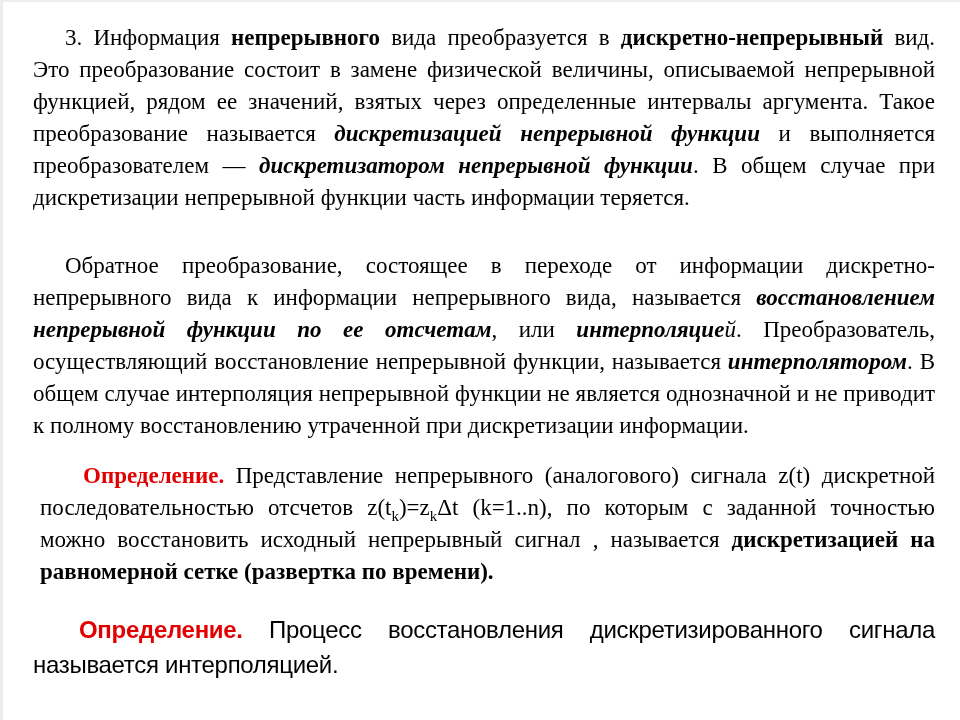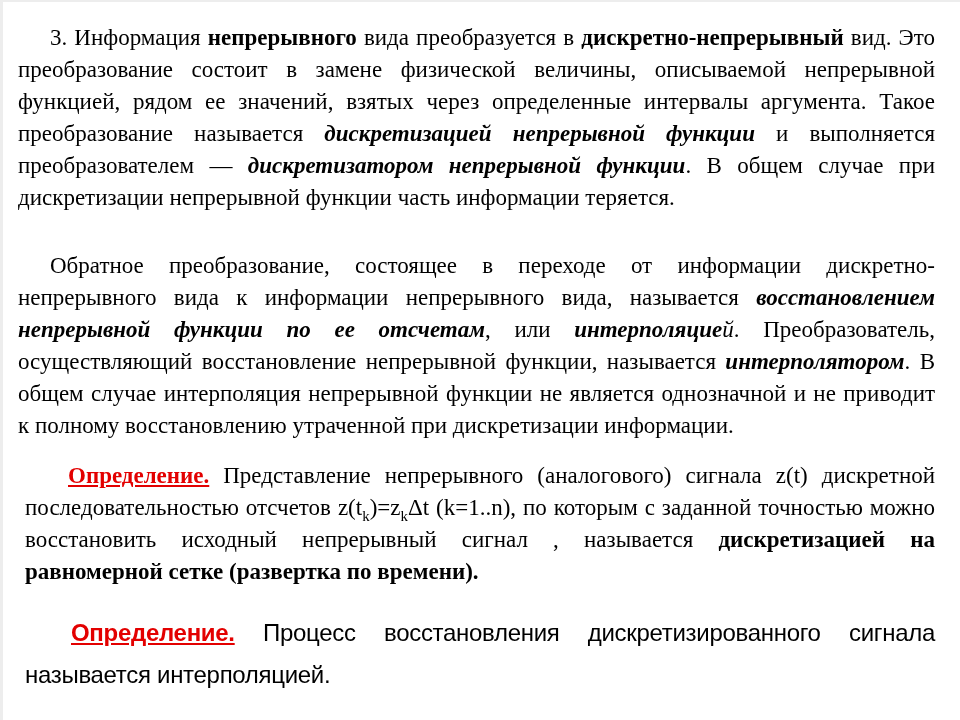--- a/index.html
+++ b/index.html
@@ -11,44 +11,44 @@
   body{
     width:960px;height:720px;
     background:#fafafa;
     font-family:"Liberation Serif","DejaVu Serif",serif;
   }
   .page{
     width:960px;height:720px;
     box-sizing:border-box;
     background:var(--page-bg);
     color:var(--text-color);
-    padding:22px 25px 0 18px;
+    padding:22px 25px 0 33px;
     
     box-shadow:inset 3px 2px 0 0 #ededed;
     overflow:hidden;
   }
   .para{
     text-align:justify;
     font-size:23px;
     line-height:32px;
     font-family:"Liberation Serif","DejaVu Serif",serif;
   }
   .p1{text-indent:32px;}
   .p2{margin-top:36px;text-indent:32px;}
   .p3{margin-top:18px;margin-left:7px;text-indent:43px;}
   .p4{
-    margin-top:24px;margin-left:7px;text-indent:46px;
+    margin-top:24px;text-indent:46px;
     font-family:"Liberation Sans","DejaVu Sans",sans-serif;
-    font-size:24px;line-height:42px;letter-spacing:-0.3px;
+    font-size:24px;line-height:35px;letter-spacing:-0.3px;
   }
   .r-n{font-weight:normal;font-style:normal;}
   .r-b{font-weight:bold;}
   .r-bi{font-weight:bold;font-style:italic;}
   .r-i{font-style:italic;}
-  .r-rb{font-weight:bold;color:var(--accent-red);text-decoration:underline;}
+  .r-rb{font-weight:bold;color:var(--accent-red);}
   sub.r-sub{font-size:65%;line-height:0;}
 </style>
 </head>
 <body>
 
 <div class="page">
   <div class="para p1"><span class="r-n">3. Информация </span><span class="r-b">непрерывного</span><span class="r-n"> вида преобразуется в </span><span class="r-b">дискретно-непрерывный</span><span class="r-n"> вид. Это преобразование состоит в замене физической величины, описываемой непрерывной функцией, рядом ее значений, взятых через определенные интервалы аргумента. Такое преобразование называется </span><span class="r-bi">дискретизацией непрерывной функции</span><span class="r-n"> и выполняется преобразователем — </span><span class="r-bi">дискретизатором непрерывной функции</span><span class="r-n">. В общем случае при дискретизации непрерывной функции часть информации теряется.</span></div>
 
   <div class="para p2"><span class="r-n">Обратное преобразование, состоящее в переходе от информации дискретно-непрерывного вида к информации непрерывного вида, называется </span><span class="r-bi">восстановлением непрерывной функции по ее отсчетам</span><span class="r-n">, или </span><span class="r-bi">интерполяцие</span><span class="r-i">й</span><span class="r-n">. Преобразователь, осуществляющий восстановление непрерывной функции, называется </span><span class="r-bi">интерполятором</span><span class="r-n">. В общем случае интерполяция непрерывной функции не является однозначной и не приводит к полному восстановлению утраченной при дискретизации информации.</span></div>
 

